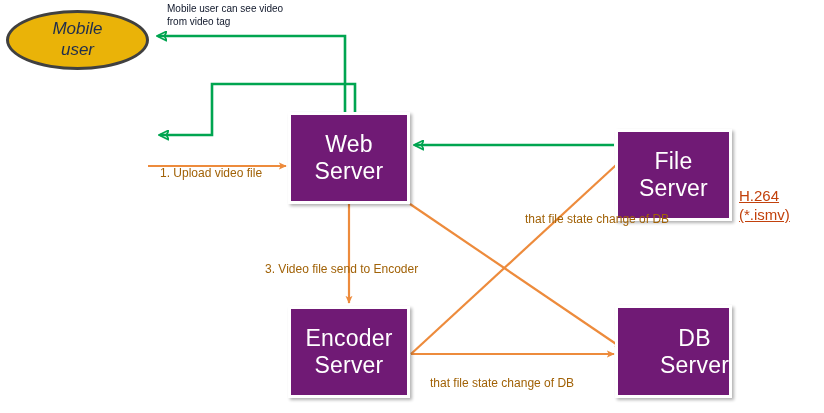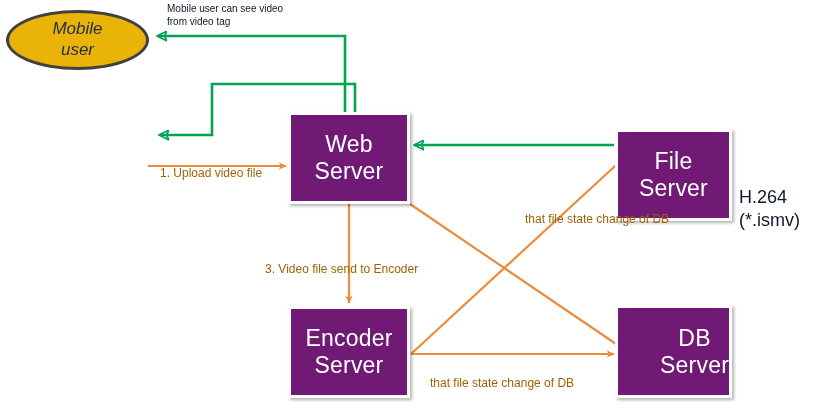--- a/index.html
+++ b/index.html
@@ -80,23 +80,24 @@
     color: #0f172a;
     font-size: 10px;
     line-height: 1.28;
   }
   .lbl-flow {
     color: #a16207;
     font-size: 12px;
     line-height: 1.28;
   }
   .lbl-plain {
-    color: #0f172a;
-    font-size: 18px;
+    color: #c2410c;
+    font-size: 15px;
     line-height: 1.28;
+    text-decoration: underline;
   }
   .indent-1 { padding-left: 11px; }
 </style>
 </head>
 <body>
 
 <div id="canvas">
 
   <svg id="wires" viewBox="0 0 824 413">
     <defs>

